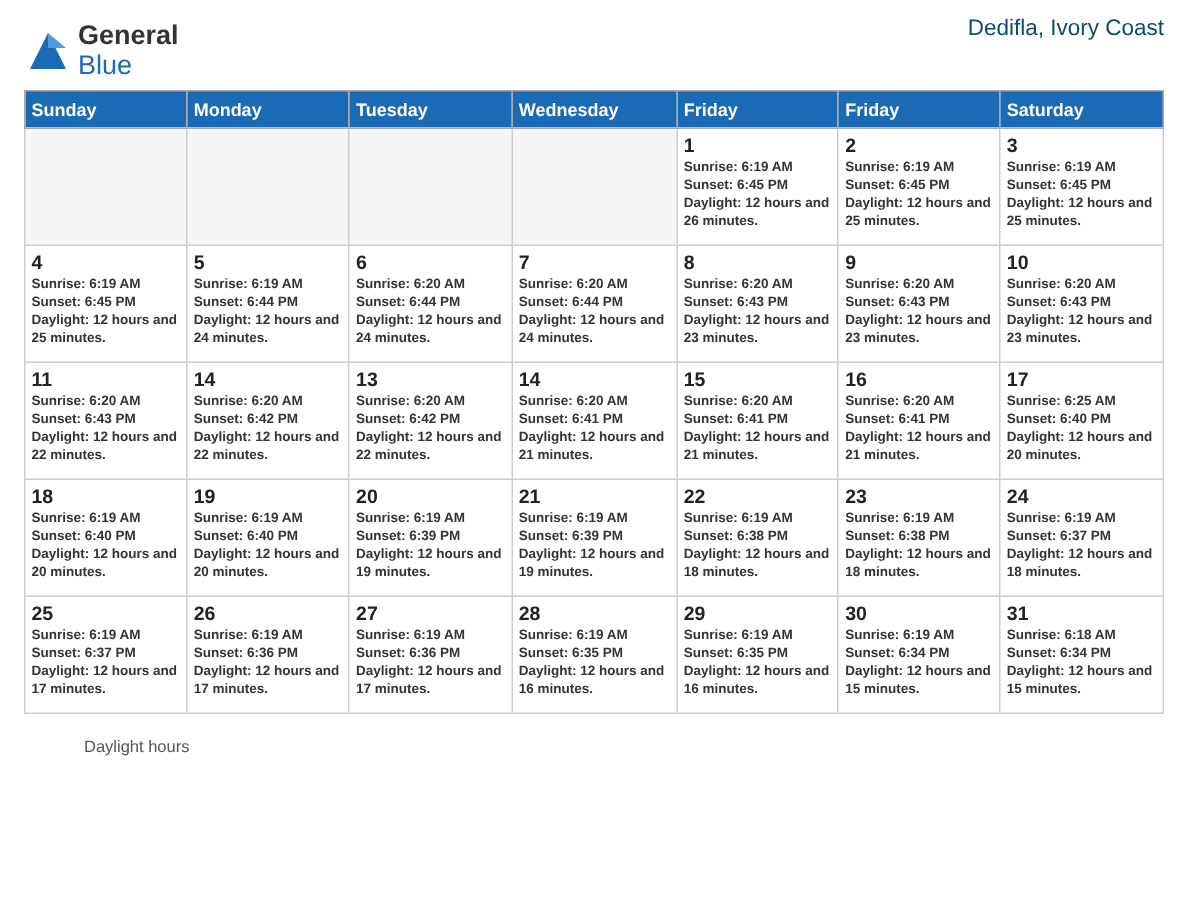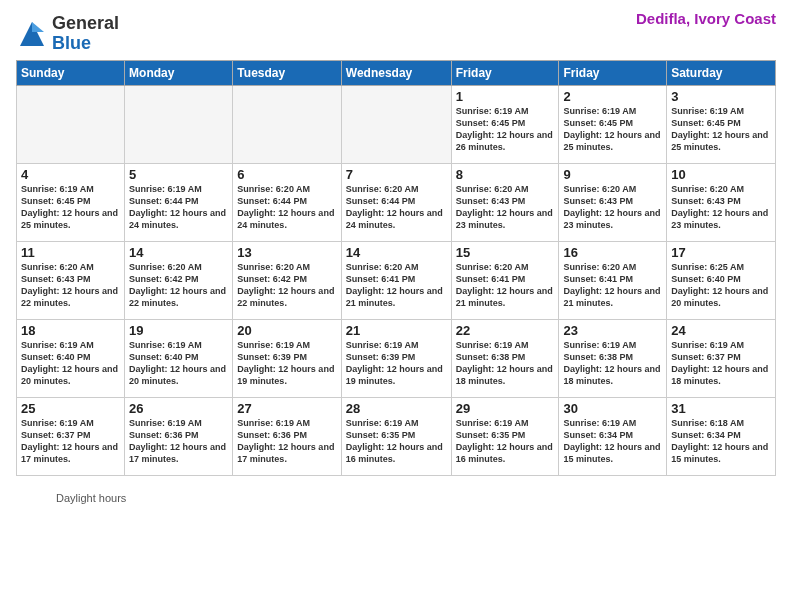--- a/index.html
+++ b/index.html
@@ -33,40 +33,39 @@
       flex-direction: column;
       line-height: 1.1;
     }
     .logo-general {
       font-size: 18px;
       font-weight: bold;
       color: #333;
     }
     .logo-blue {
       font-size: 18px;
-      font-weight: bold;
+      font-weight: normal;
       color: #1a6ab5;
     }
     .logo-icon {
       width: 32px;
       height: 32px;
       margin-right: 4px;
     }
     .title-block {
       text-align: right;
     }
     .month-title {
       font-size: 36px;
       font-weight: normal;
       color: #222;
     }
     .location {
       font-size: 15px;
-      color: #a21caf;
-      font-weight: bold;
+      color: #0c4a6e;
     }
     .calendar-table {
       width: 100%;
       border-collapse: collapse;
       flex: 1;
     }
     .calendar-table thead th {
       background-color: #1a6ab5;
       color: #fff;
       font-size: 12px;

